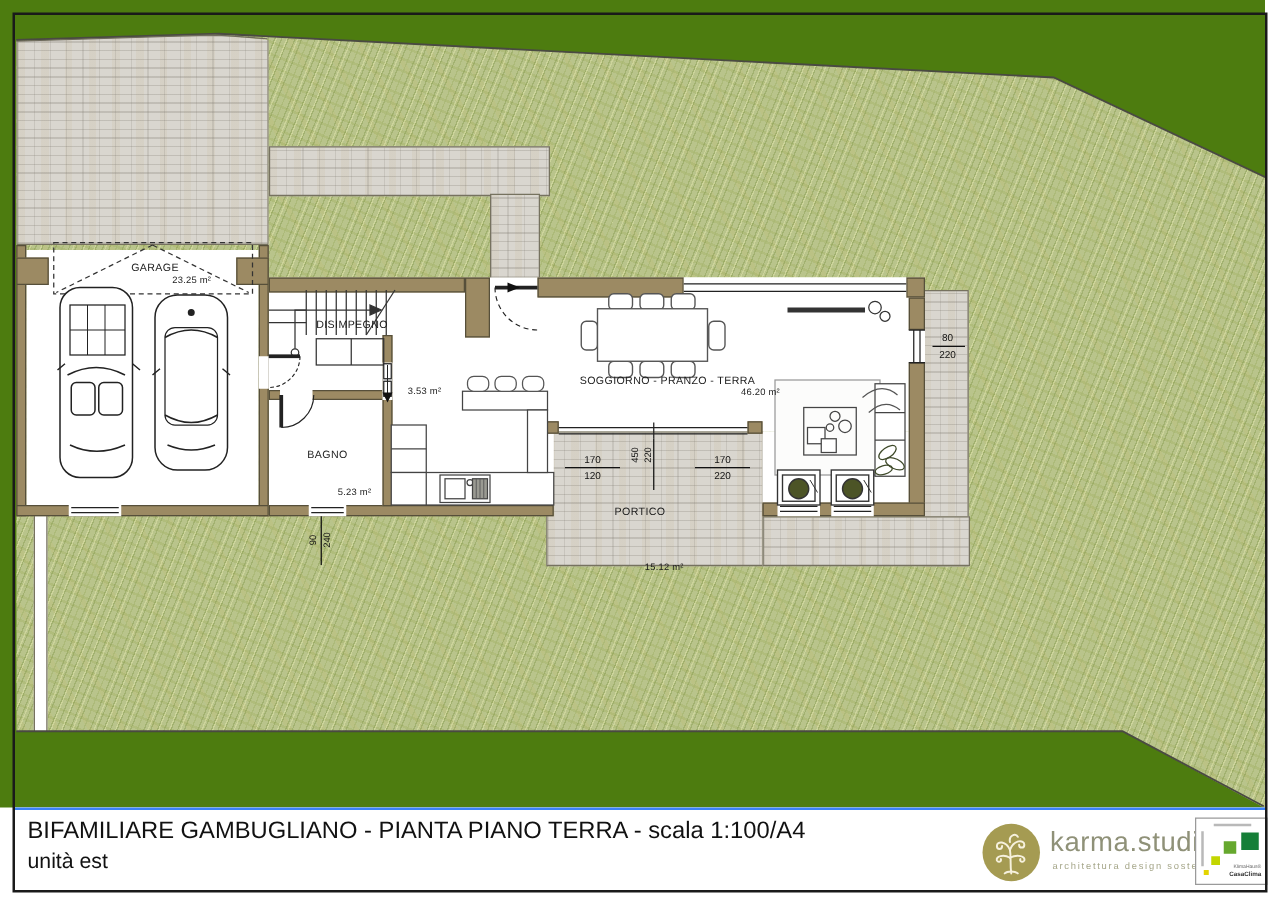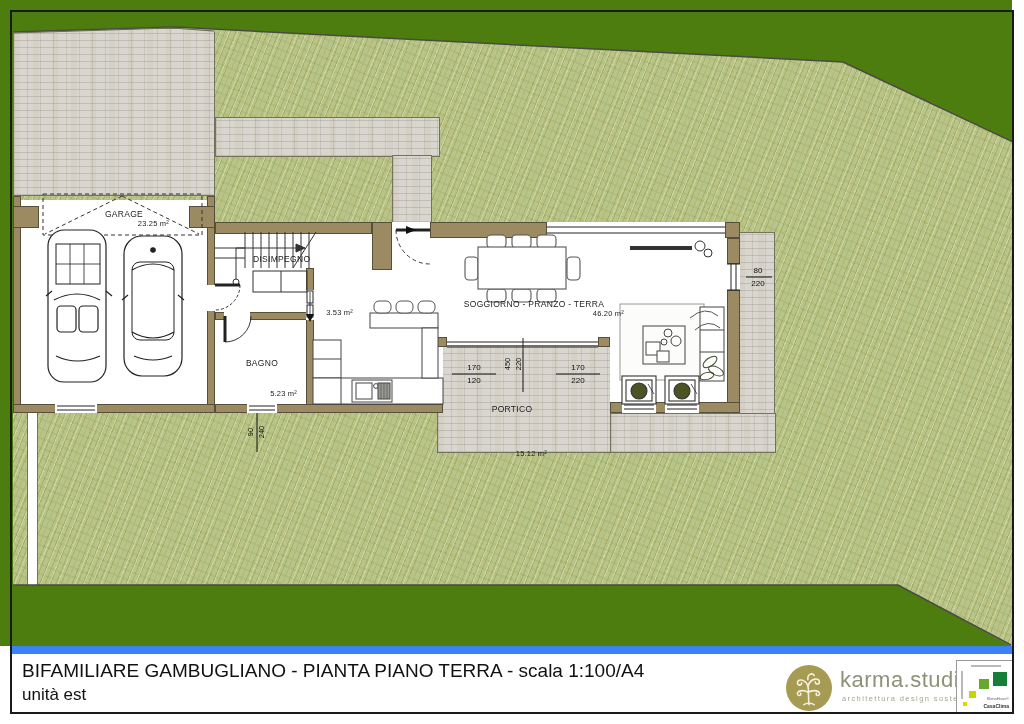--- a/index.html
+++ b/index.html
@@ -25,21 +25,21 @@
   .wall{position:absolute;background:#9c8a63;border:1px solid #564f3a;box-sizing:border-box;z-index:3;}
   .gap{position:absolute;background:#fff;z-index:4;}
   .ovl{position:absolute;left:0;top:0;z-index:5;pointer-events:none;}
   .lbl{position:absolute;z-index:6;font-size:8.5px;letter-spacing:.3px;color:#1c1c1c;white-space:nowrap;line-height:10px;}
   .lbl.area{font-size:7.5px;letter-spacing:.2px;text-align:right;}
   .ctr{text-align:center;}
   .dim{position:absolute;z-index:6;font-size:8px;color:#111;text-align:center;line-height:9px;white-space:nowrap;}
   .dim-rot{position:absolute;z-index:6;width:30px;height:10px;font-size:7.5px;color:#111;text-align:center;line-height:10px;transform:rotate(-90deg);transform-origin:center;white-space:nowrap;}
   .wstrip{position:absolute;background:#fff;border-left:1px solid #76725f;border-right:1px solid #76725f;z-index:1;}
   
-  .titleblock{position:absolute;left:12px;top:646px;width:1000px;height:66px;background:#fff;border-top:8px solid #3b82f6;z-index:30;}
+  .titleblock{position:absolute;left:12px;top:646px;width:1000px;height:66px;background:#fff;border-top:2px solid #3b82f6;z-index:30;}
   .tb-line1{position:absolute;left:10px;top:6px;font-size:19px;color:#111;}
   .tb-line2{position:absolute;left:10px;top:31px;font-size:17px;color:#111;}
   .logo-circle{position:absolute;left:774px;top:11px;width:46px;height:46px;border-radius:50%;background:#a59b52;}
   .logo-name{position:absolute;left:828px;top:13px;font-size:22px;color:#8f9178;letter-spacing:.5px;}
   .logo-tag{position:absolute;left:830px;top:40px;font-size:7.5px;color:#a5a689;letter-spacing:1.4px;}
   .badge{position:absolute;left:944px;top:6px;width:56px;height:52px;border:1px solid #9a9a9a;background:#fff;}
   .badge .sq1{position:absolute;right:6px;top:11px;width:14px;height:14px;background:#157f38;}
   .badge .sq2{position:absolute;left:22px;top:18px;width:10px;height:10px;background:#66a82e;}
   .badge .sq3{position:absolute;left:12px;top:30px;width:7px;height:7px;background:#c3d600;}
   .badge .sq4{position:absolute;left:6px;bottom:7px;width:4px;height:4px;background:#e3d400;}

